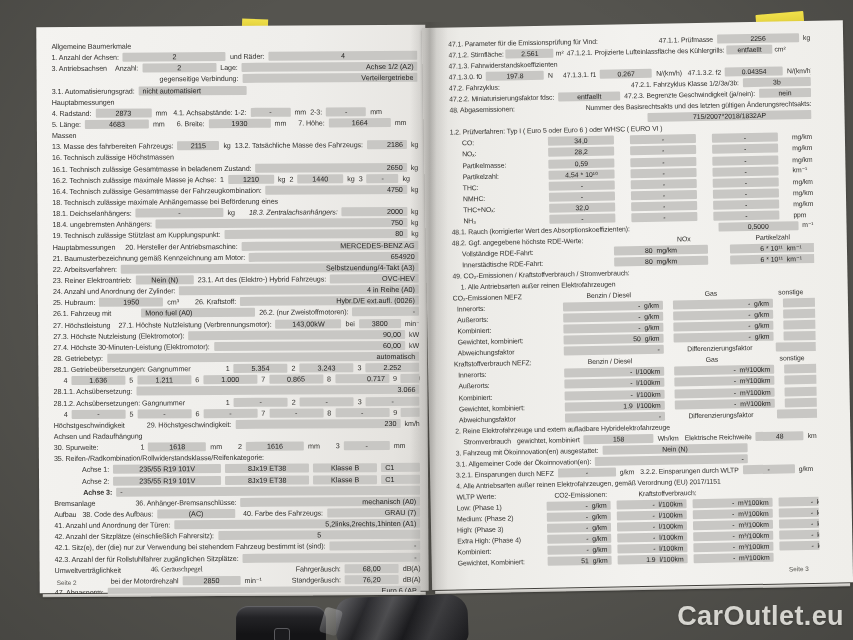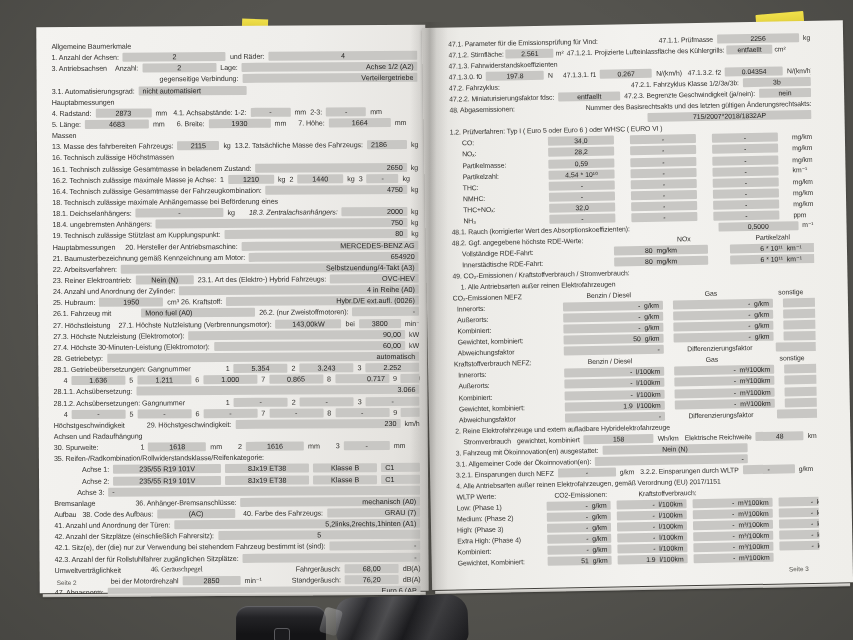--- a/index.html
+++ b/index.html
@@ -116,21 +116,21 @@
           <span class="unit">mm</span>
         </div>
         <div class="row">
           <span class="hd">Massen</span>
         </div>
         <div class="row">
           <span class="lab">13. Masse des fahrbereiten Fahrzeugs:</span>
           <span class="val" style="width: 34px; text-align: center;">2115</span>
           <span class="unit">kg</span>
           <span class="lab">13.2. Tatsächliche Masse des Fahrzeugs:</span>
-          <span class="val" style="width: 32px; text-align: left;">2186</span>
+          <span class="val" style="width: 32px; text-align: right;">2186</span>
           <span class="unit">kg</span>
         </div>
         <div class="row">
           <span class="lab">16. Technisch zulässige Höchstmassen</span>
         </div>
         <div class="row">
           <span class="lab">16.1. Technisch zulässige Gesamtmasse in beladenem Zustand:</span>
           <span class="val" style="flex: 1 1 auto; min-width: 0px; text-align: right;">2650</span>
           <span class="unit">kg</span>
         </div>
@@ -192,21 +192,21 @@
           <span class="val" style="flex: 1 1 auto; min-width: 0px; text-align: right;">OVC-HEV</span>
         </div>
         <div class="row">
           <span class="lab">24. Anzahl und Anordnung der Zylinder:</span>
           <span class="val" style="flex: 1 1 auto; min-width: 0px; text-align: right;">4 in Reihe (A0)</span>
         </div>
         <div class="row">
           <span class="lab">25. Hubraum:</span>
           <span class="val" style="width: 56px; text-align: center;">1950</span>
           <span class="unit">cm³</span>
-          <span class="lab" style="margin-left: 2px;">26. Kraftstoff:</span>
+          <span class="lab" style="margin-left: 16px;">26. Kraftstoff:</span>
           <span class="val" style="flex: 1 1 auto; min-width: 0px; text-align: right;">Hybr.D/E ext.aufl. (0026)</span>
         </div>
         <div class="row">
           <span class="lab">26.1. Fahrzeug mit</span>
           <span class="val" style="width: 106px; text-align: left; margin-left: 30px;">Mono fuel (A0)</span>
           <span class="lab">26.2. (nur Zweistoffmotoren):</span>
           <span class="val" style="flex: 1 1 auto; min-width: 0px; text-align: right;">-</span>
         </div>
         <div class="row">
           <span class="lab">27. Höchstleistung</span>
@@ -314,21 +314,21 @@
           <span class="val" style="flex: 1 1 auto; min-width: 0px; text-align: left;">C1</span>
         </div>
         <div class="row">
           <span class="lab" style="margin-left: 28px;">Achse 2:</span>
           <span class="val" style="width: 100px; text-align: center;">235/55 R19 101V</span>
           <span class="val" style="width: 76px; text-align: center;">8Jx19 ET38</span>
           <span class="val" style="width: 56px; text-align: center;">Klasse B</span>
           <span class="val" style="flex: 1 1 auto; min-width: 0px; text-align: left;">C1</span>
         </div>
         <div class="row">
-          <span class="lab" style="margin-left: 23px;">Achse 3:</span>
+          <span class="lab" style="margin-left: 29px; font-weight: bold;">Achse 3:</span>
           <span class="val" style="flex: 1 1 auto; min-width: 0px; text-align: left;">-</span>
         </div>
         <div class="row">
           <span class="lab">Bremsanlage</span>
           <span class="lab" style="margin-left: 40px;">36. Anhänger-Bremsanschlüsse:</span>
           <span class="val" style="flex: 1 1 auto; min-width: 0px; text-align: right;">mechanisch (A0)</span>
         </div>
         <div class="row">
           <span class="lab">Aufbau</span>
           <span class="lab" style="margin-left: 6px;">38. Code des Aufbaus:</span>
@@ -669,13 +669,14 @@
         </div>
       </div>
     <div class="pfoot">Seite 3</div>
   </div>
 
   <div id="fold"></div>
 
   <div id="key1" class="key"></div>
   <div id="key2" class="key"></div>
 
+  <div id="watermark">CarOutlet.eu</div>
 </div>
 
 </body></html>

